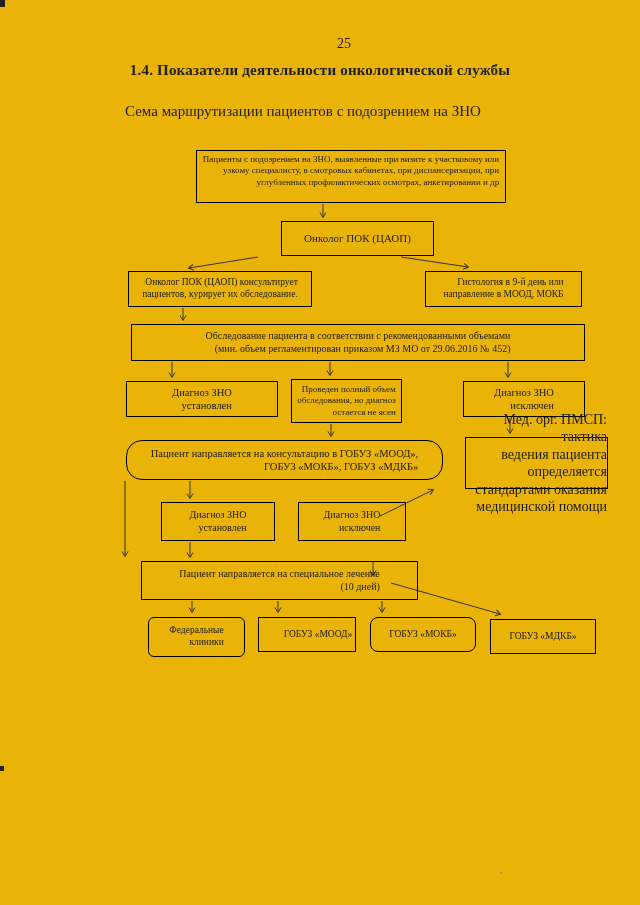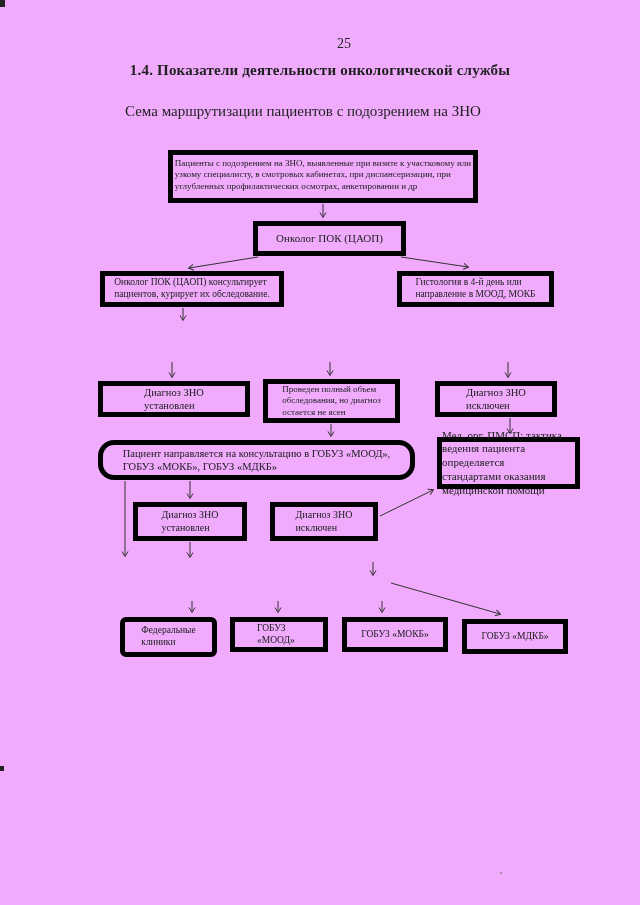--- a/index.html
+++ b/index.html
@@ -1,26 +1,26 @@
 <!DOCTYPE html>
 <html><head>
 <meta charset="utf-8">
 <style>
   html,body{margin:0;padding:0;background:#ffffff;}
   .page{
-    position:relative;width:640px;height:905px;background:#f0abfc;
+    position:relative;width:640px;height:905px;background:#eab308;
     font-family:"Liberation Serif","DejaVu Serif",serif;color:#1f1f1f;overflow:hidden;
   }
   .page-num{position:absolute;top:36px;left:0;right:0;text-align:center;padding-left:48px;font-size:14px;}
   .heading{position:absolute;top:62px;left:0;right:0;text-align:center;font-size:15px;font-weight:bold;letter-spacing:.2px;}
   .subtitle{position:absolute;top:103px;left:125px;font-size:15px;}
   .node{
-    position:absolute;border:5px solid #000000;box-sizing:border-box;
+    position:absolute;border:1px solid #000000;box-sizing:border-box;
     display:flex;flex-direction:column;align-items:center;justify-content:center;
-    text-align:left;white-space:pre-line;line-height:1.25;color:#1c1c1c;
+    text-align:right;white-space:pre-line;line-height:1.25;color:#1c1c1c;margin-left:28px;
   }
   .node.top-align{justify-content:flex-start;padding-top:3px;}
   svg.arrows{position:absolute;left:0;top:0;pointer-events:none;}
   svg.arrows line{stroke:#333;stroke-width:1;}
   .speck{position:absolute;background:#222;}
   .dot{position:absolute;background:#8a8a8a;border-radius:50%;}
 </style>
 </head>
 <body>
 
@@ -58,55 +58,59 @@
 
   <div class="node top-align" style="left:168px;top:150px;width:310px;height:53px;font-size:9px;">Пациенты с подозрением на ЗНО, выявленные при визите к участковому или
 узкому специалисту, в смотровых кабинетах, при диспансеризации, при
 углубленных профилактических осмотрах, анкетировании и др</div>
 
   <div class="node" style="left:253px;top:221px;width:153px;height:35px;font-size:11px;">Онколог ПОК (ЦАОП)</div>
 
   <div class="node" style="left:100px;top:271px;width:184px;height:36px;font-size:9.5px;">Онколог ПОК (ЦАОП) консультирует
 пациентов, курирует их обследование.</div>
 
-  <div class="node" style="left:397px;top:271px;width:157px;height:36px;font-size:9.5px;">Гистология в 4-й день или
+  <div class="node" style="left:397px;top:271px;width:157px;height:36px;font-size:9.5px;">Гистология в 9-й день или
 направление в МООД, МОКБ</div>
 
+  <div class="node" style="left:103px;top:324px;width:454px;height:37px;font-size:10px;">Обследование пациента в соответствии с рекомендованными объемами
+(мин. объем регламентирован приказом МЗ МО от 29.06.2016 № 452)</div>
 
   <div class="node" style="left:98px;top:381px;width:152px;height:36px;font-size:10.5px;">Диагноз ЗНО
 установлен</div>
 
-  <div class="node" style="left:263px;top:379px;width:137px;height:44px;font-size:9px;">Проведен полный объем
+  <div class="node" style="left:263px;top:379px;width:111px;height:44px;font-size:9px;">Проведен полный объем
 обследования, но диагноз
 остается не ясен</div>
 
   <div class="node" style="left:435px;top:381px;width:122px;height:36px;font-size:10.5px;">Диагноз ЗНО
 исключен</div>
 
   <div class="node" style="left:98px;top:440px;width:317px;height:40px;font-size:10.5px;border-radius:16px;">Пациент направляется на консультацию в ГОБУЗ «МООД»,
 ГОБУЗ «МОКБ», ГОБУЗ «МДКБ»</div>
 
-  <div class="node" style="left:437px;top:437px;width:143px;height:52px;font-size:11px;">Мед. орг. ПМСП: тактика
+  <div class="node" style="left:437px;top:437px;width:143px;height:52px;font-size:14px;">Мед. орг. ПМСП: тактика
 ведения пациента определяется
 стандартами оказания
 медицинской помощи</div>
 
   <div class="node" style="left:133px;top:502px;width:114px;height:39px;font-size:10px;">Диагноз ЗНО
 установлен</div>
 
   <div class="node" style="left:270px;top:502px;width:108px;height:39px;font-size:10px;">Диагноз ЗНО
 исключен</div>
 
+  <div class="node" style="left:113px;top:561px;width:277px;height:39px;font-size:10px;">Пациент направляется на специальное лечение
+(10 дней)</div>
 
   <div class="node" style="left:120px;top:617px;width:97px;height:40px;font-size:9.5px;border-radius:6px;">Федеральные
 клиники</div>
 
   <div class="node" style="left:230px;top:617px;width:98px;height:35px;font-size:9.5px;padding-left:22px;">ГОБУЗ «МООД»</div>
 
-  <div class="node" style="left:342px;top:617px;width:106px;height:35px;font-size:9.5px;">ГОБУЗ «МОКБ»</div>
+  <div class="node" style="left:342px;top:617px;width:106px;height:35px;font-size:9.5px;border-radius:8px;">ГОБУЗ «МОКБ»</div>
 
   <div class="node" style="left:462px;top:619px;width:106px;height:35px;font-size:9.5px;">ГОБУЗ «МДКБ»</div>
 
   <div class="speck" style="left:0;top:0;width:5px;height:7px;"></div>
   <div class="speck" style="left:0;top:766px;width:4px;height:5px;"></div>
   <div class="dot" style="left:500px;top:872px;width:2px;height:2px;"></div>
 
 </div>
 
 </body></html>

